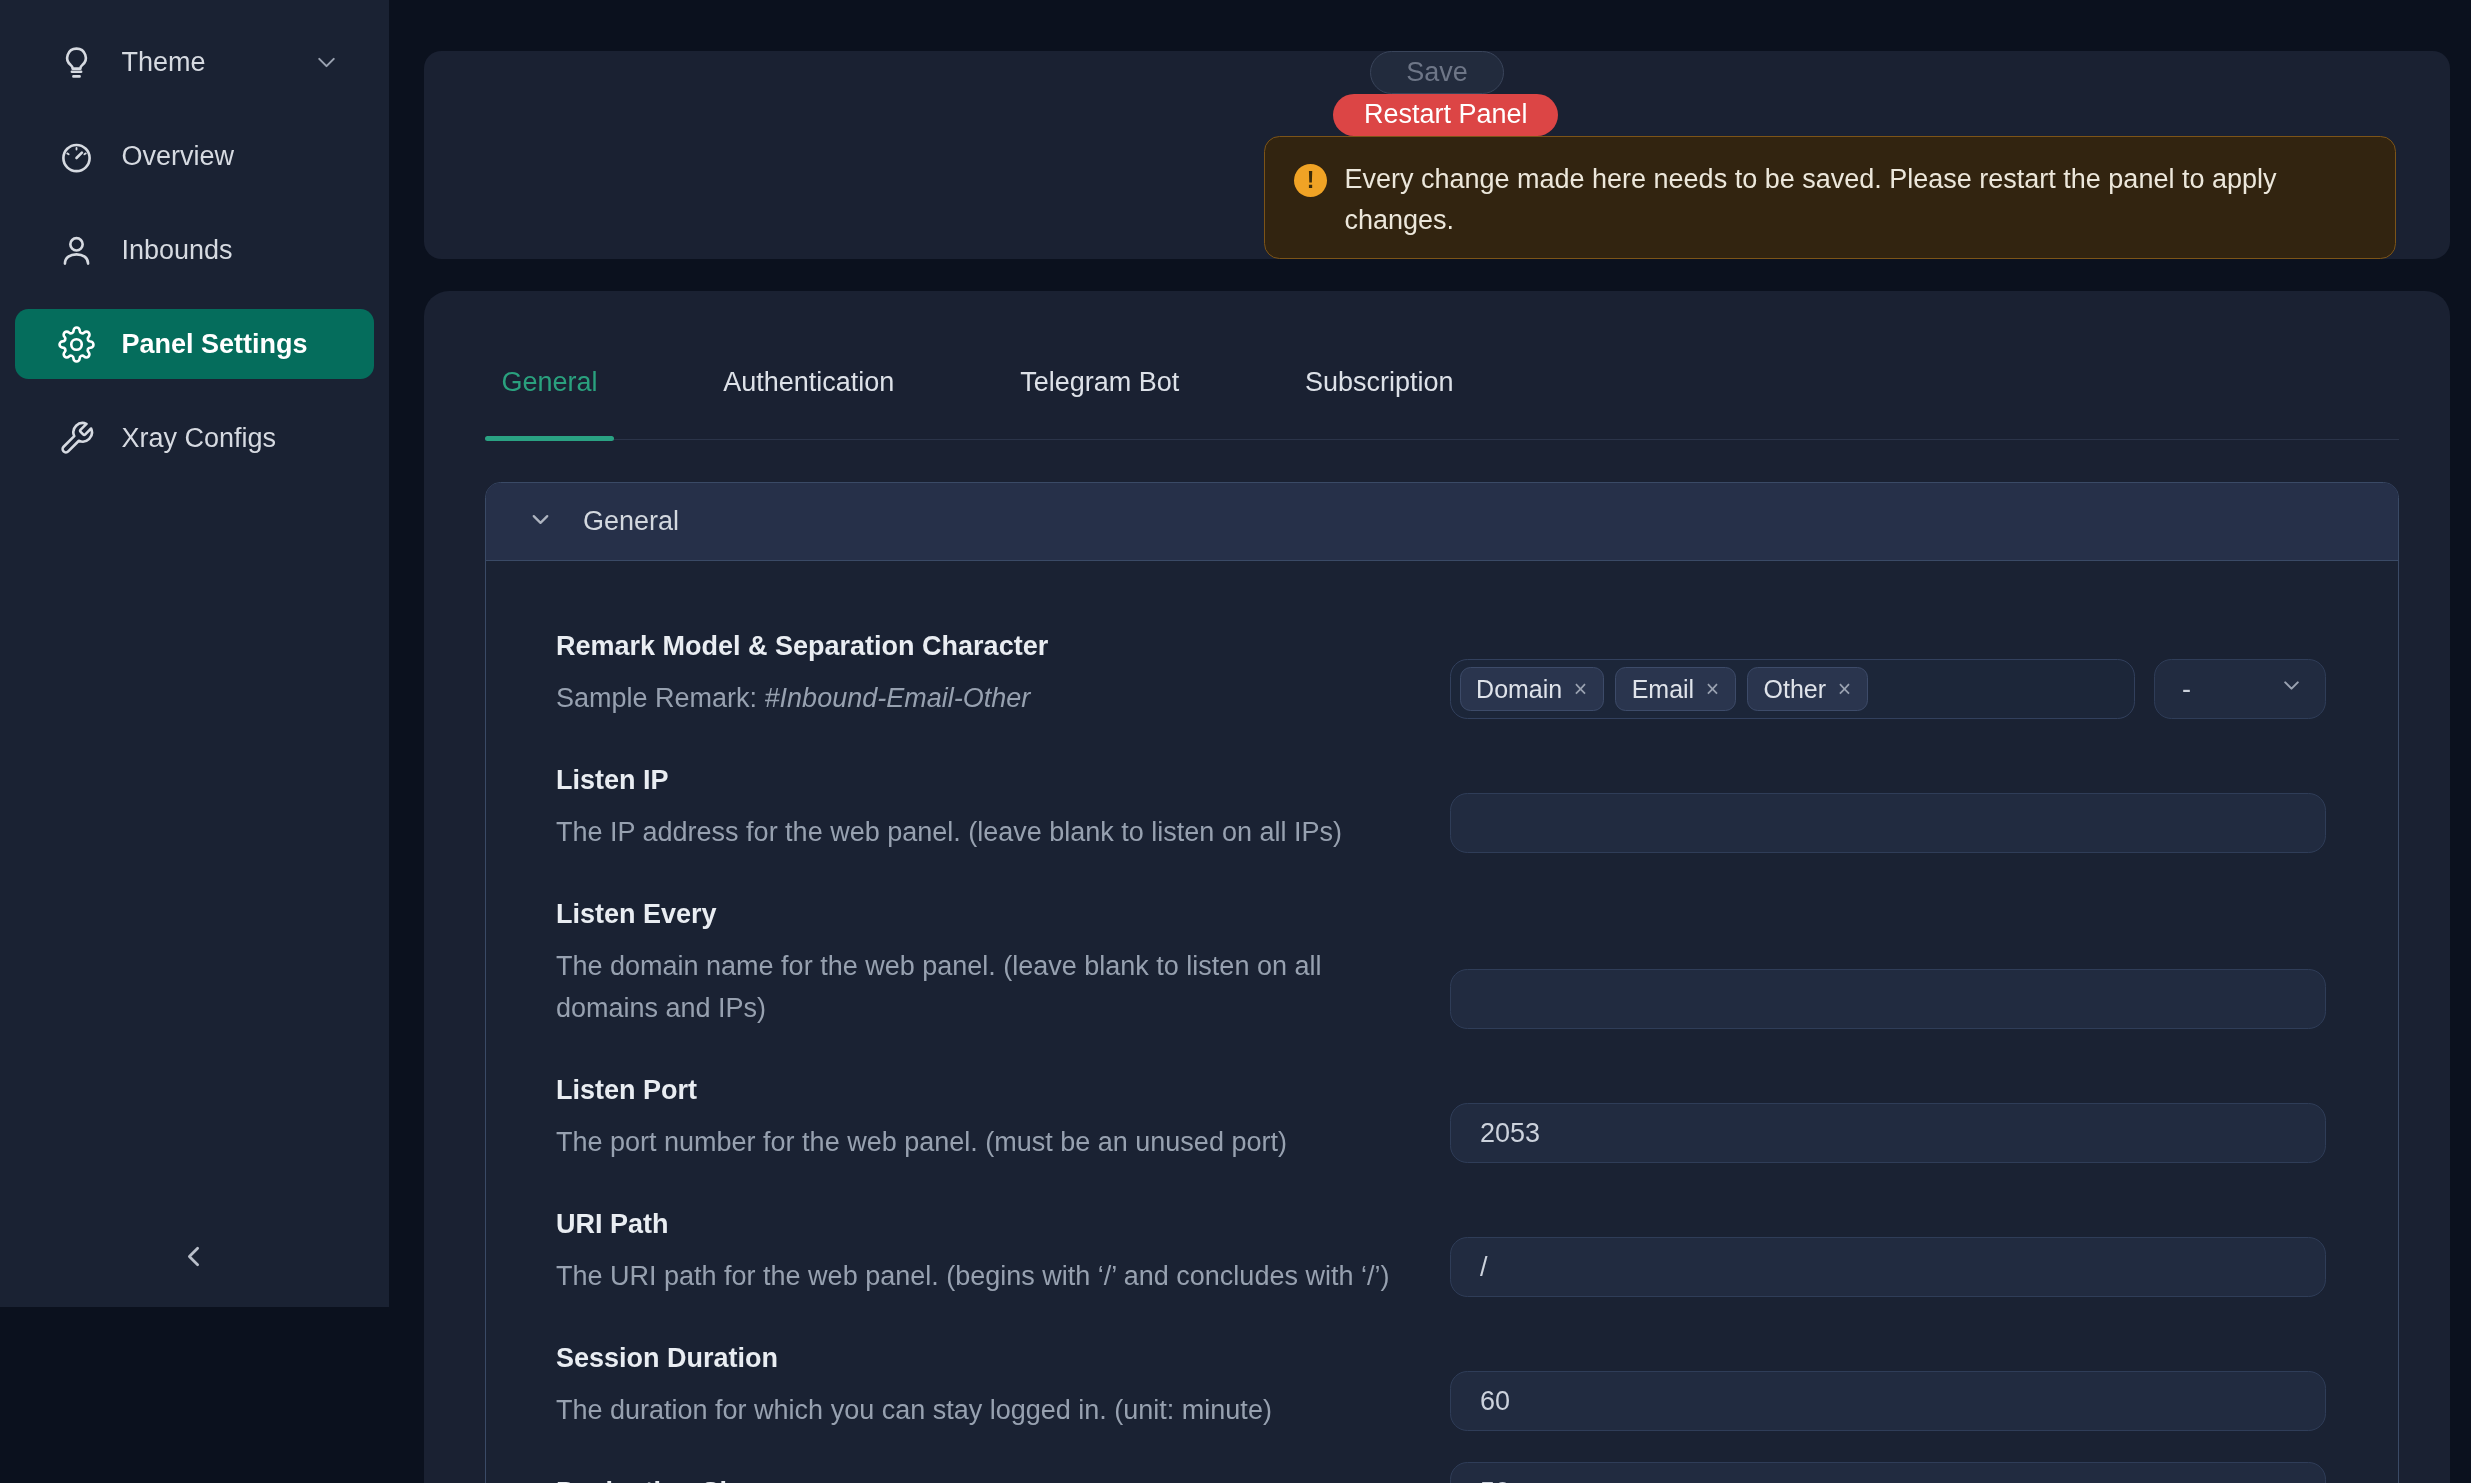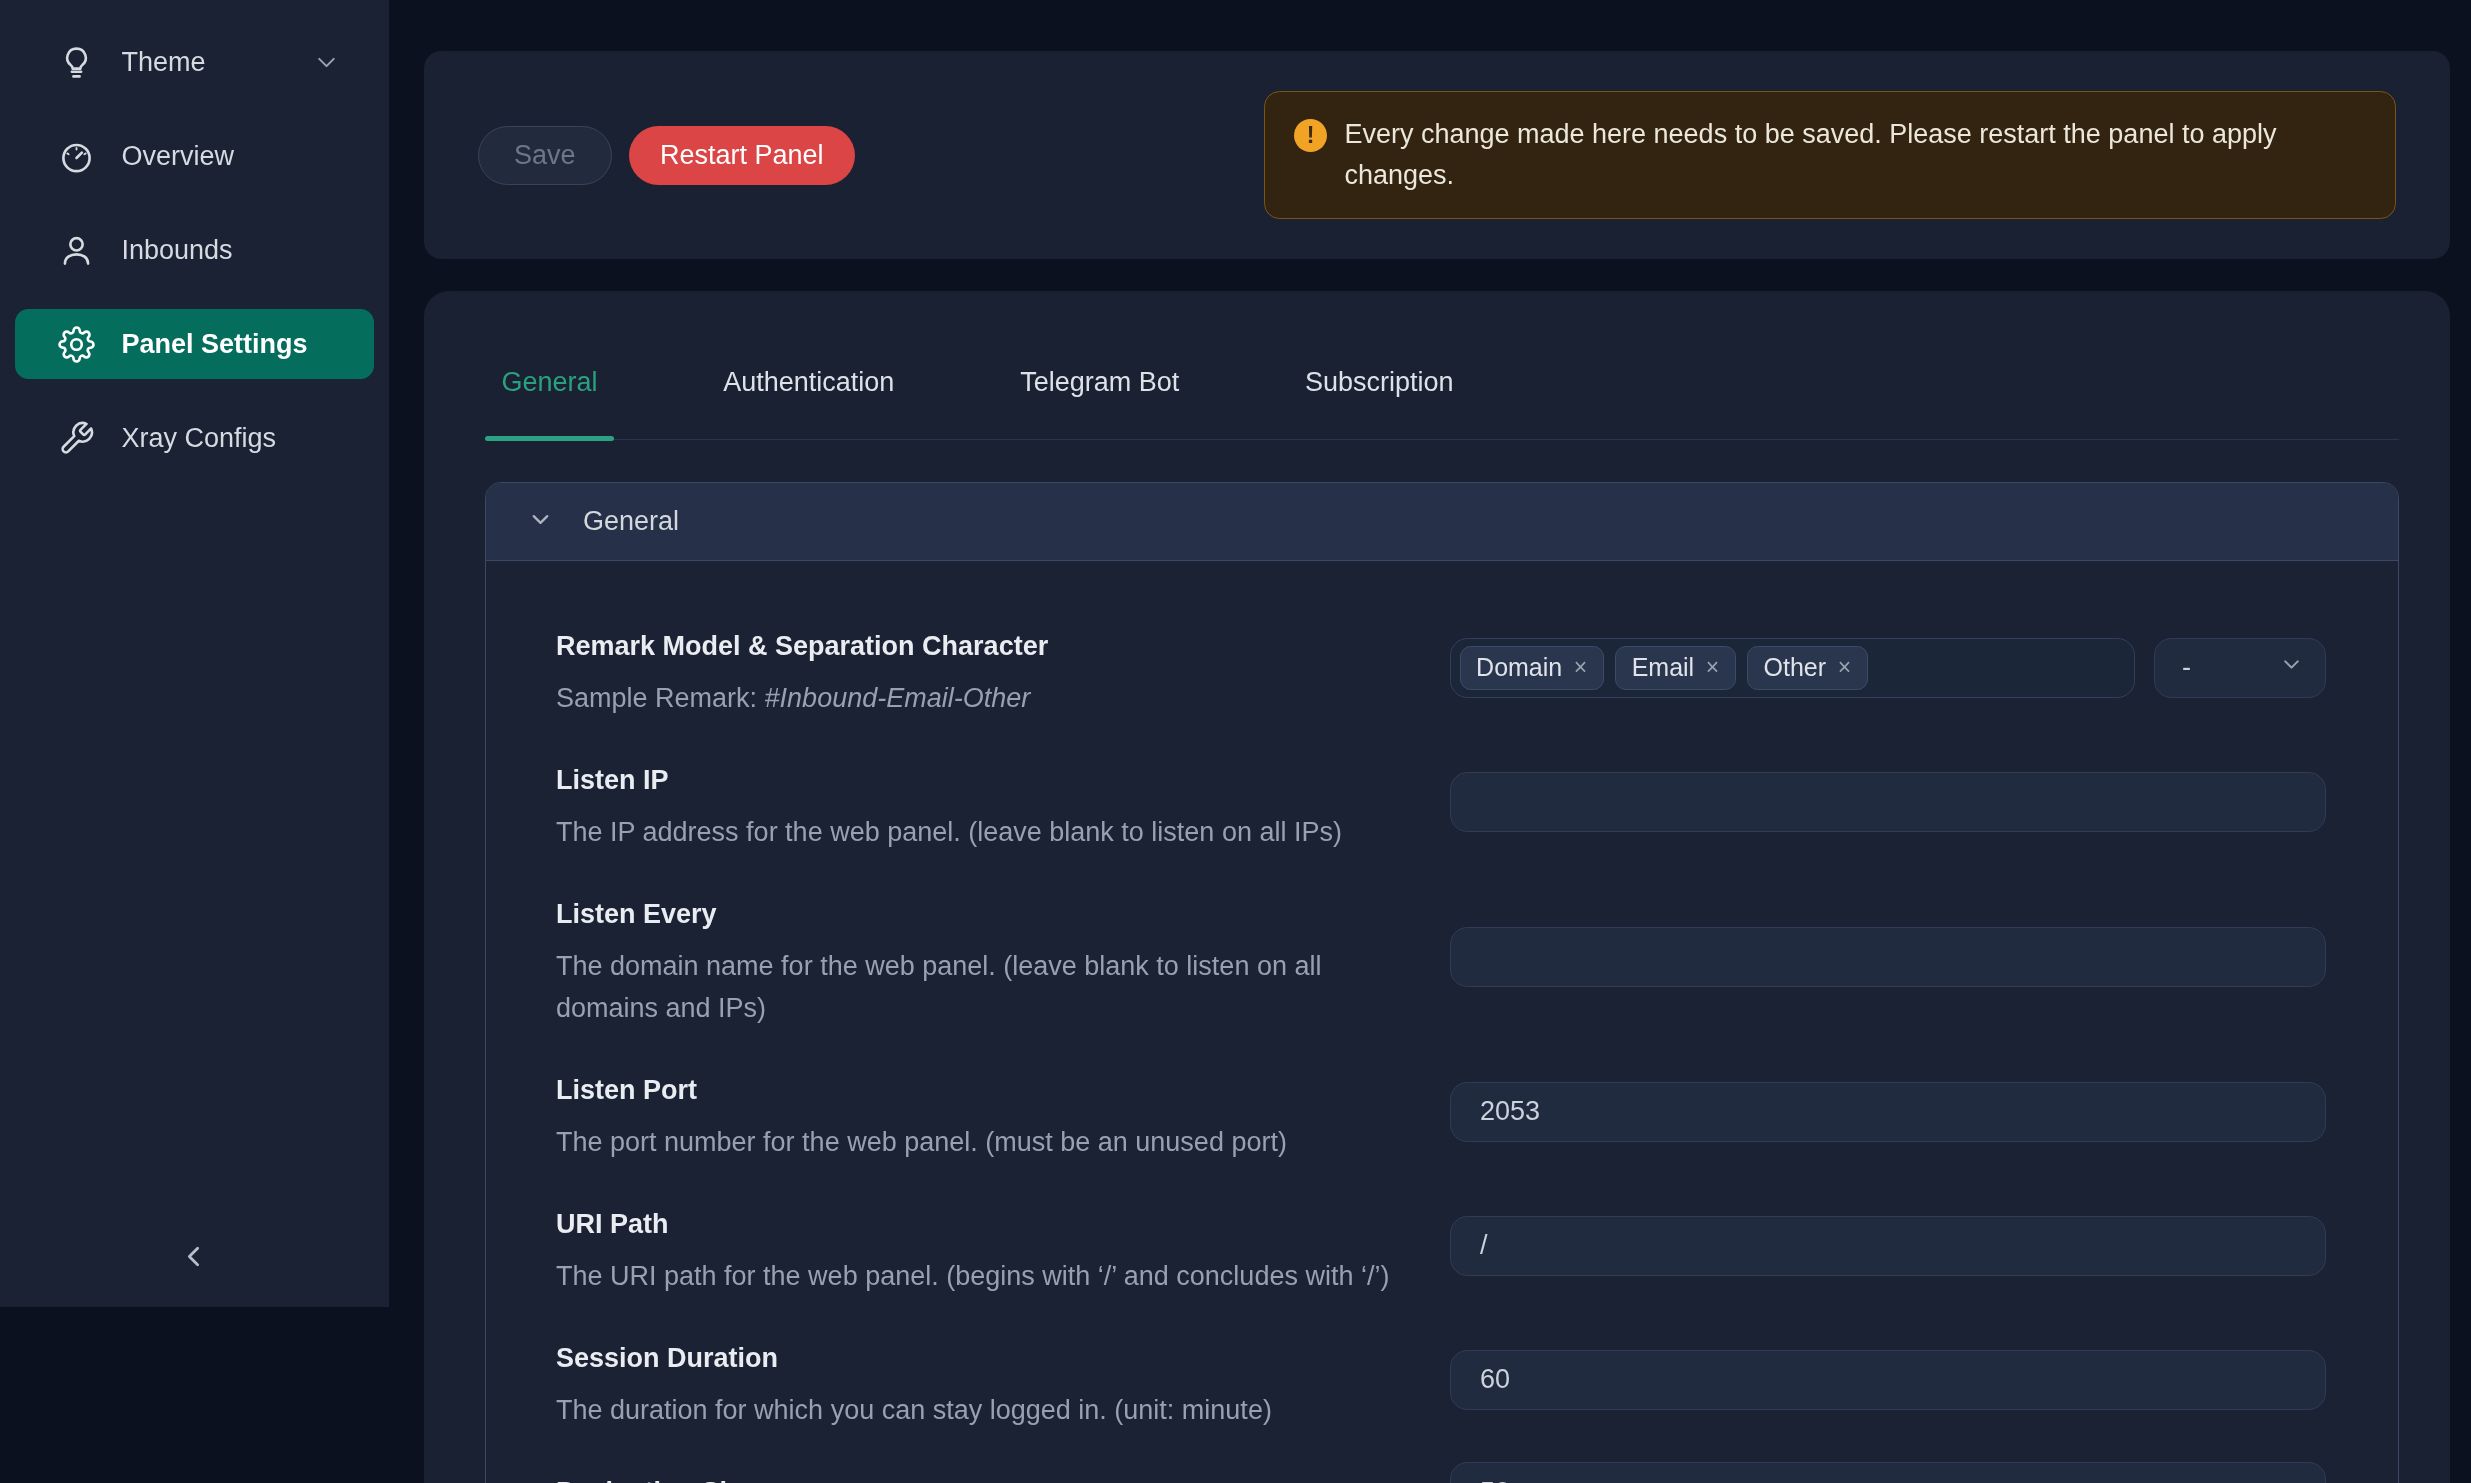--- a/index.html
+++ b/index.html
@@ -32,21 +32,21 @@
     width:62px; height:62px; display:flex; align-items:center; justify-content:center; cursor:pointer;
   }
   .side-collapse svg { width:33px; height:33px; stroke:#b9bfca; fill:none; stroke-width:2; stroke-linecap:round; stroke-linejoin:round; }
 
   
   .main { flex:1; padding:51px 22px 0 35px; min-width:0; }
 
   
   .toolbar-card {
     height:208px; background:#1a2132; border-radius:17.4px;
-    display:flex; align-items:center; padding:0 54px;
+    display:flex; align-items:center; padding:0 54px;flex-direction:column;
   }
   .btn {
     height:59px; border-radius:30px; font-size:27px;
     display:flex; align-items:center; justify-content:center;
     cursor:pointer; border:none; font-family:inherit;
   }
   .btn-save {
     padding:0 35px; background:#222b3d; border:1.9px solid #39445a; color:#6e7687;
   }
   .btn-restart {
@@ -92,21 +92,21 @@
   .collapse-header {
     height:78px; background:#263049; border-radius:13.5px 13.5px 0 0;
     border-bottom:1.9px solid #3a4a66;
     display:flex; align-items:center; padding:0 41px; cursor:pointer;
   }
   .collapse-header svg { width:27px; height:27px; stroke:#aeb4c0; fill:none; stroke-width:2; stroke-linecap:round; stroke-linejoin:round; }
   .collapse-title { margin-left:29px; font-size:27px; color:#d3d8df; }
   .collapse-body { padding:55px 72px 58px 70px; }
 
   
-  .frow { display:flex; align-items:center; margin-bottom:31px; }
+  .frow { display:flex; align-items:flex-end; margin-bottom:31px; }
   .frow-left { flex:1; padding-right:39px; min-width:0; }
   .frow-right { width:876px; flex-shrink:0; }
   .flabel { font-size:27px; font-weight:700; color:#e9edf2; line-height:60px; }
   .fdesc { font-size:27px; color:#97a1b0; line-height:42px; margin-top:1px; }
   .fdesc .em { font-style:italic; }
   .finput {
     width:100%; height:60px; border-radius:17.4px;
     background:#212b40; border:1.9px solid #2f3d58;
     color:#ccd2dc; font-size:27px; padding:15px 29px;
     font-family:inherit; outline:none; display:block;

